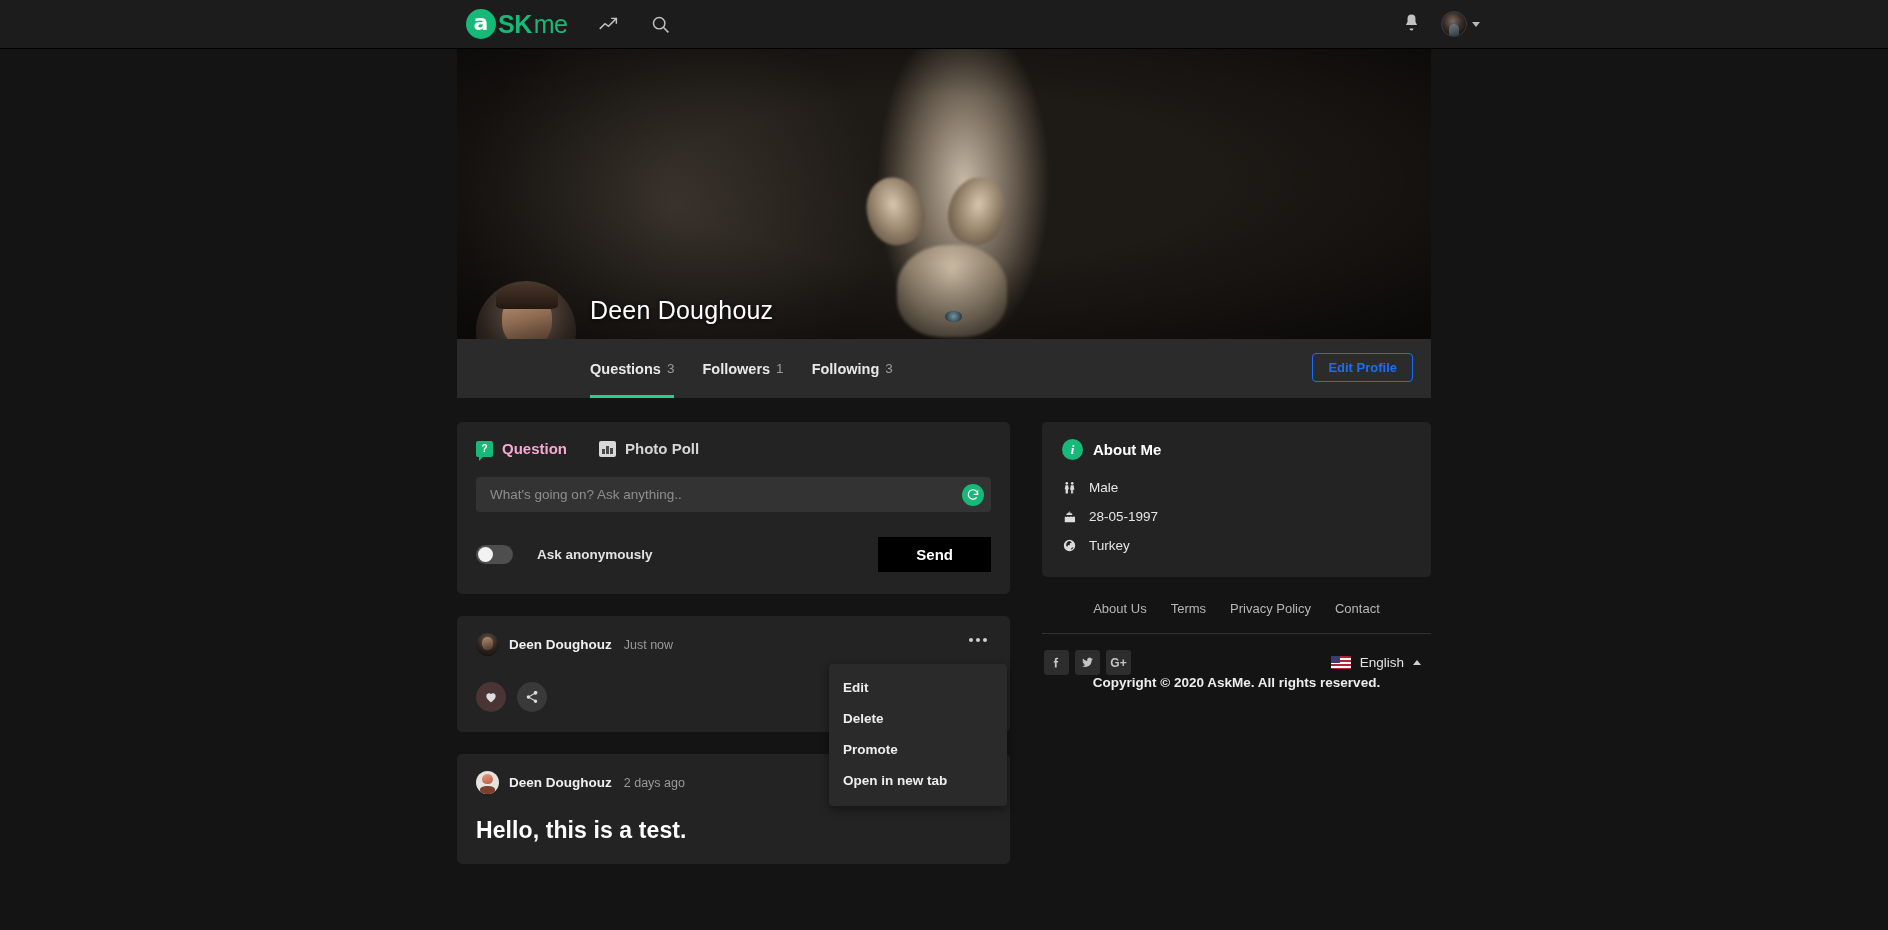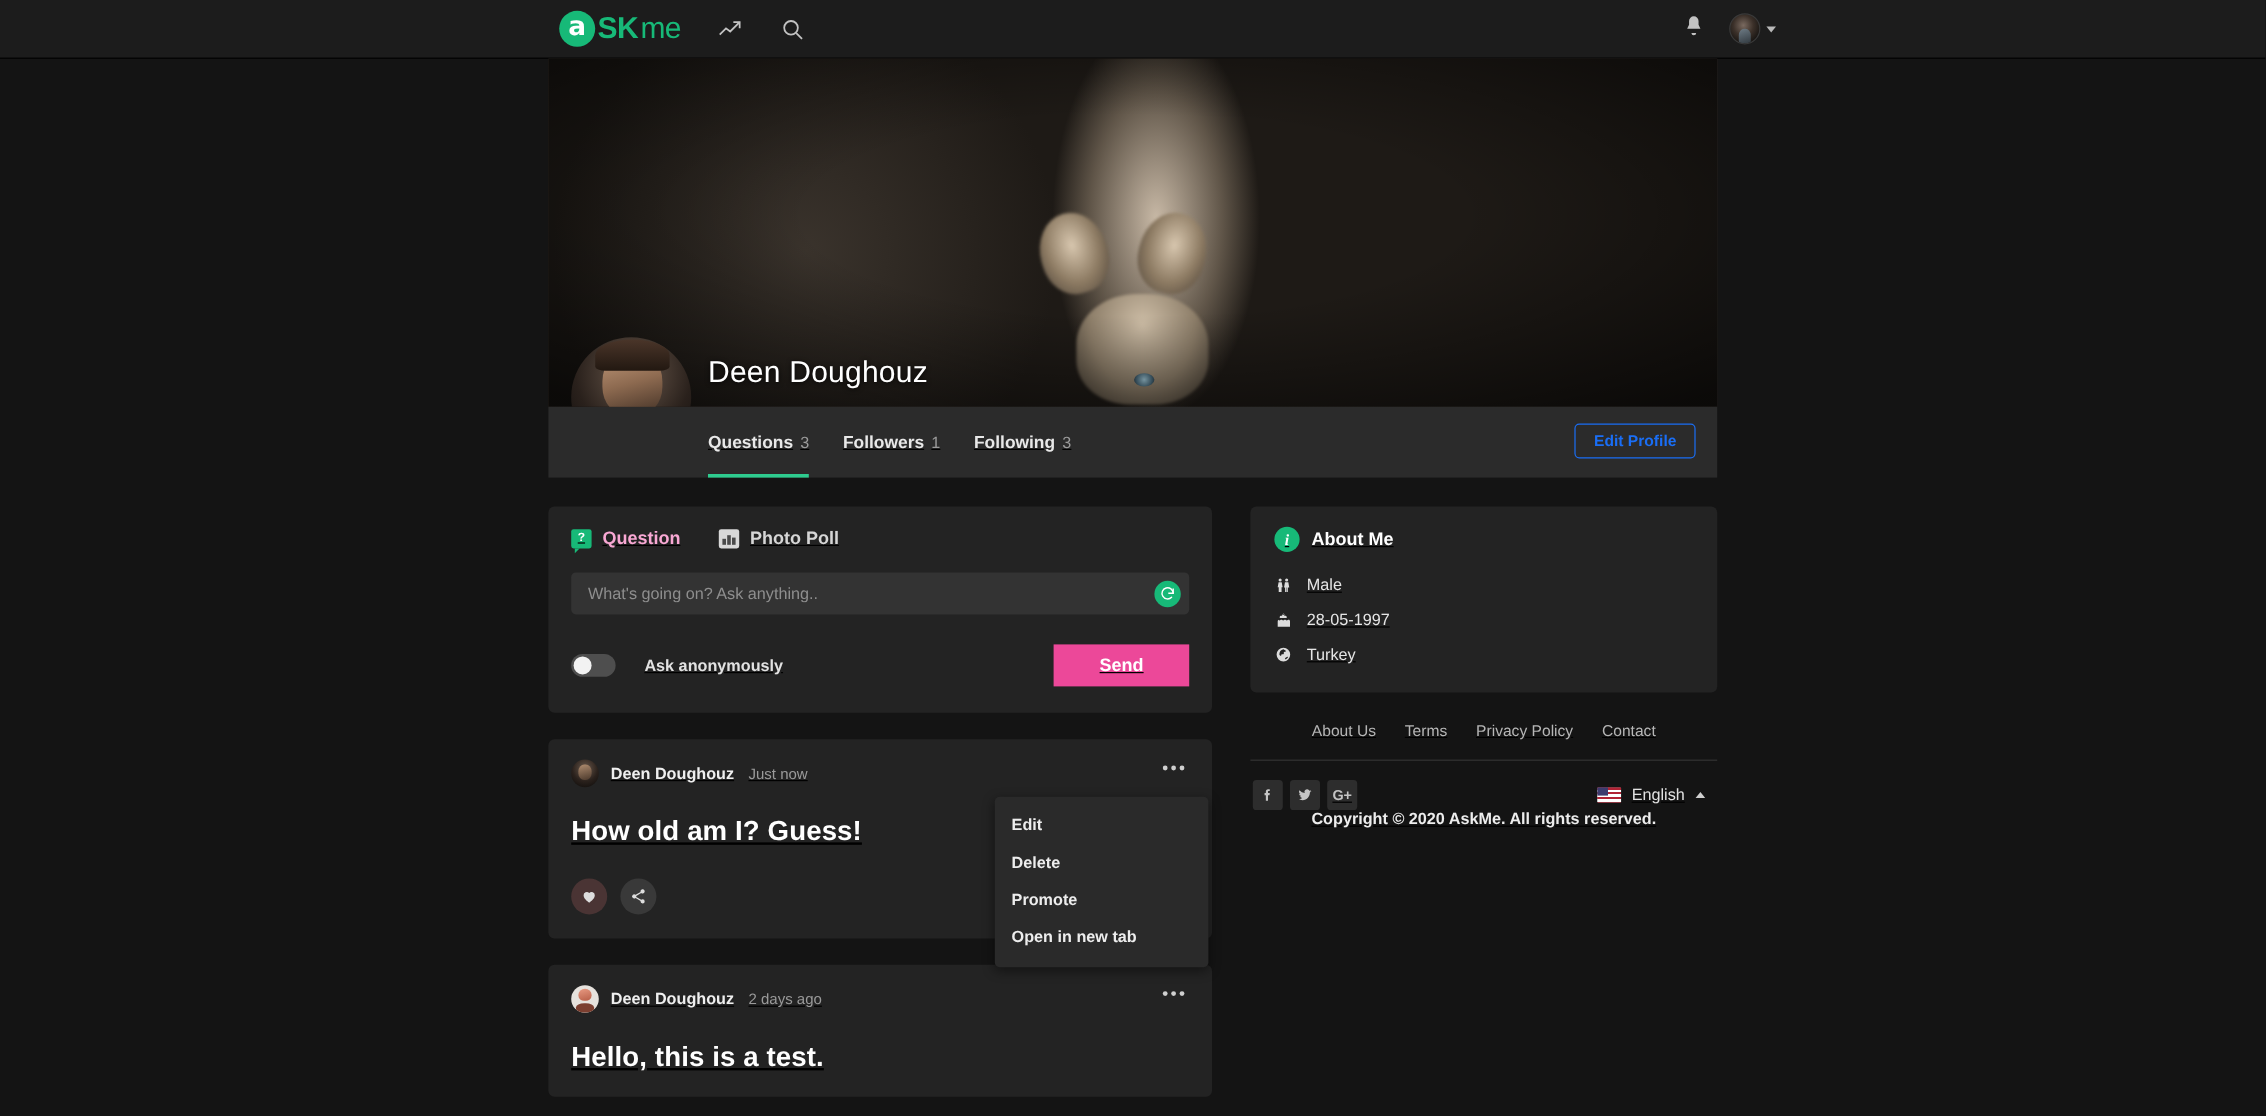--- a/index.html
+++ b/index.html
@@ -56,21 +56,21 @@
     background: linear-gradient(160deg,#6e7b85,#323a40);
   }
   .caret-down {
     width: 0; height: 0;
     border-left: 4.5px solid transparent; border-right: 4.5px solid transparent;
     border-top: 5px solid #b9b9b9;
   }
 
   
   .page { width: 100%; }
-  .container { width: 974px; margin: 0 auto; text-decoration: underline; }
+  .container { width: 974px; margin: 0 auto; }
 
   
   .cover {
     width: 974px; height: 290px;
     position: relative; overflow: hidden;
     background:
       radial-gradient(ellipse 120px 230px at 52% 46%, rgba(214,198,178,0.92) 0%, rgba(150,134,114,0.55) 46%, rgba(40,34,28,0) 72%),
       radial-gradient(ellipse 300px 300px at 22% 55%, #3a332c 0%, #1e1a16 70%),
       radial-gradient(ellipse 320px 280px at 86% 45%, #413830 0%, #1b1714 72%),
       linear-gradient(180deg, #2b2520 0%, #1a1613 55%, #120f0d 100%);
@@ -207,21 +207,21 @@
   .toggle {
     width: 37px; height: 19px; border-radius: 10px; background: #4e4e4e;
     position: relative; cursor: pointer;
   }
   .toggle .knob {
     position: absolute; left: 2px; top: 2px;
     width: 15px; height: 15px; border-radius: 50%; background: #f2f2f2;
   }
   .anon-label { font-size: 13.5px; color: #e2e2e2; font-weight: 600; }
   .send-btn {
-    background: #ec4899; color: #fff; border: none; border-radius: 0;
+    background: #000000; color: #fff; border: none; border-radius: 0;
     padding: 9px 38px; font-size: 15px; font-weight: 700; cursor: pointer;
     font-family: "Liberation Sans", sans-serif;
   }
 
   
   .post { margin-top: 22px; padding: 17px 19px 20px; position: relative; }
   .post-head { display: flex; align-items: center; gap: 10px; }
   .post-avatar { width: 23px; height: 23px; border-radius: 50%; overflow: hidden; position: relative; }
   .post-avatar.dark {
     background: radial-gradient(circle at 50% 32%, #6b5a4d 0%, #2a211c 55%, #0b0a09 100%);
@@ -447,21 +447,20 @@
           <div class="post-head">
             <div class="post-avatar dark"></div>
             <span class="post-author">Deen Doughouz</span>
             <span class="post-time">Just now</span>
           </div>
           <div class="post-menu-btn">
             <span></span>
               <span></span>
               <span></span>
           </div>
-          <div class="post-title">How old am I? Guess!</div>
           <div class="post-actions">
             <div class="act heart">
               <svg viewBox="0 0 24 24">
                   <path d="M12 21s-8-5.2-8-10.3A4.7 4.7 0 0 1 12 7a4.7 4.7 0 0 1 8 3.7C20 15.8 12 21 12 21z"></path>
                 </svg>
             </div>
             <div class="act share">
               <svg viewBox="0 0 24 24">
                   <path d="M18 16.1a3 3 0 0 0-2 .8l-7.1-4.2a3 3 0 0 0 0-1.4L16 7.1a3 3 0 1 0-1-2.1c0 .2 0 .4.1.6L8 9.8a3 3 0 1 0 0 4.4l7.1 4.2c0 .2-.1.4-.1.6a3 3 0 1 0 3-2.9z"></path>
                 </svg>

